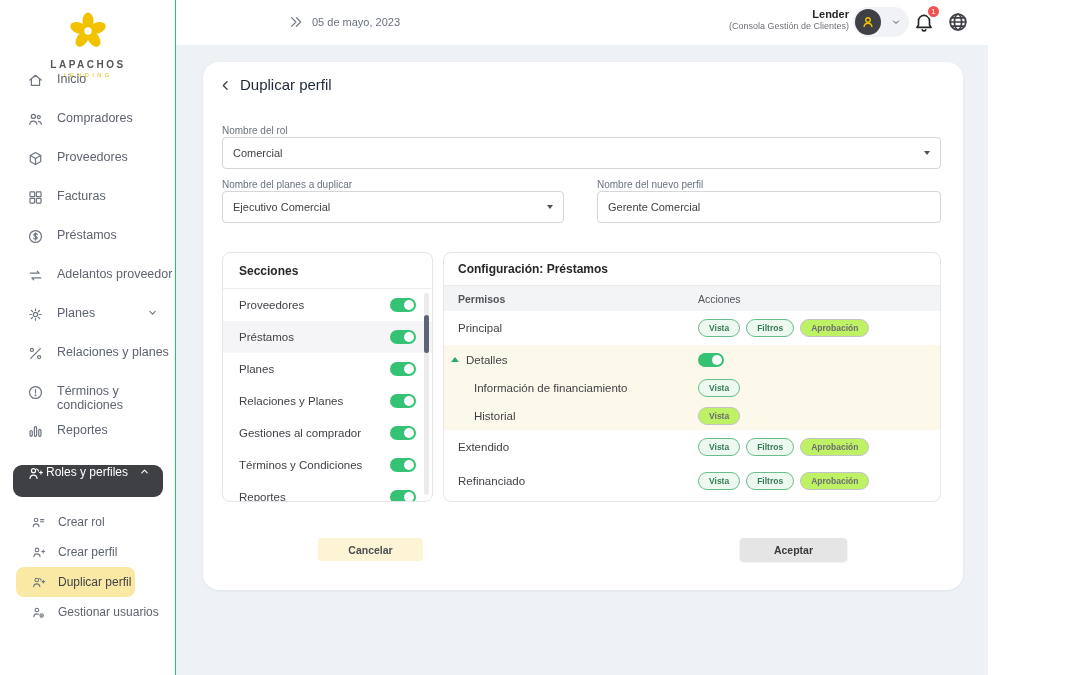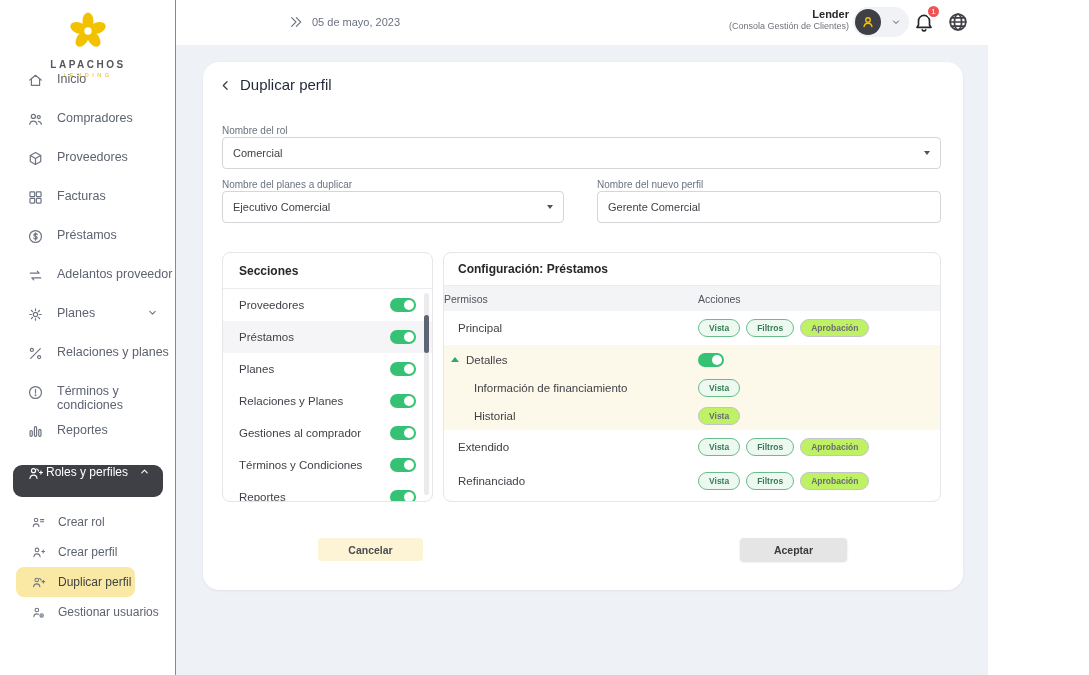--- a/index.html
+++ b/index.html
@@ -77,21 +77,21 @@
   .toggle::after{content:'';position:absolute;right:2px;top:2px;width:10px;height:10px;
           border-radius:50%;background:#fff;}
   .sec-scroll{position:absolute;right:3px;top:4px;width:5px;height:202px;background:#ebebee;
           border-radius:3px;cursor:pointer;}
   .sec-thumb{position:absolute;left:0;top:22px;width:5px;height:38px;background:#5d6473;
           border-radius:3px;cursor:pointer;}
   .cfg-header{height:33px;display:flex;align-items:center;padding-left:14px;font-size:12px;
           font-weight:bold;color:#27272a;border-bottom:1px solid #ececf0;box-sizing:border-box;}
   .cfg-colrow{height:25px;background:#f3f4f6;display:flex;align-items:center;position:relative;
           font-size:10.5px;color:#52525b;}
-  .cfg-colrow .c1{}
+  .cfg-colrow .c1{margin-left:14px;font-weight:bold;}
   .cfg-colrow .c2{position:absolute;left:254px;}
   .crow{position:relative;display:flex;align-items:center;}
   .crow .lbl{font-size:11.5px;color:#3f3f46;margin-left:14px;}
   .crow .lbl.indent{margin-left:30px;}
   .crow.cream{background:#FDF9EA;}
   .caret-up{width:0;height:0;border-left:4px solid transparent;border-right:4px solid transparent;
           border-bottom:5px solid #2AA876;margin-left:7px;cursor:pointer;}
   .caret-up + .lbl{margin-left:7px;}
   .actions{position:absolute;left:254px;display:flex;gap:6px;align-items:center;}
   .chip{font-size:8.5px;font-weight:bold;padding:3px 10px;border-radius:999px;border:1px solid;

